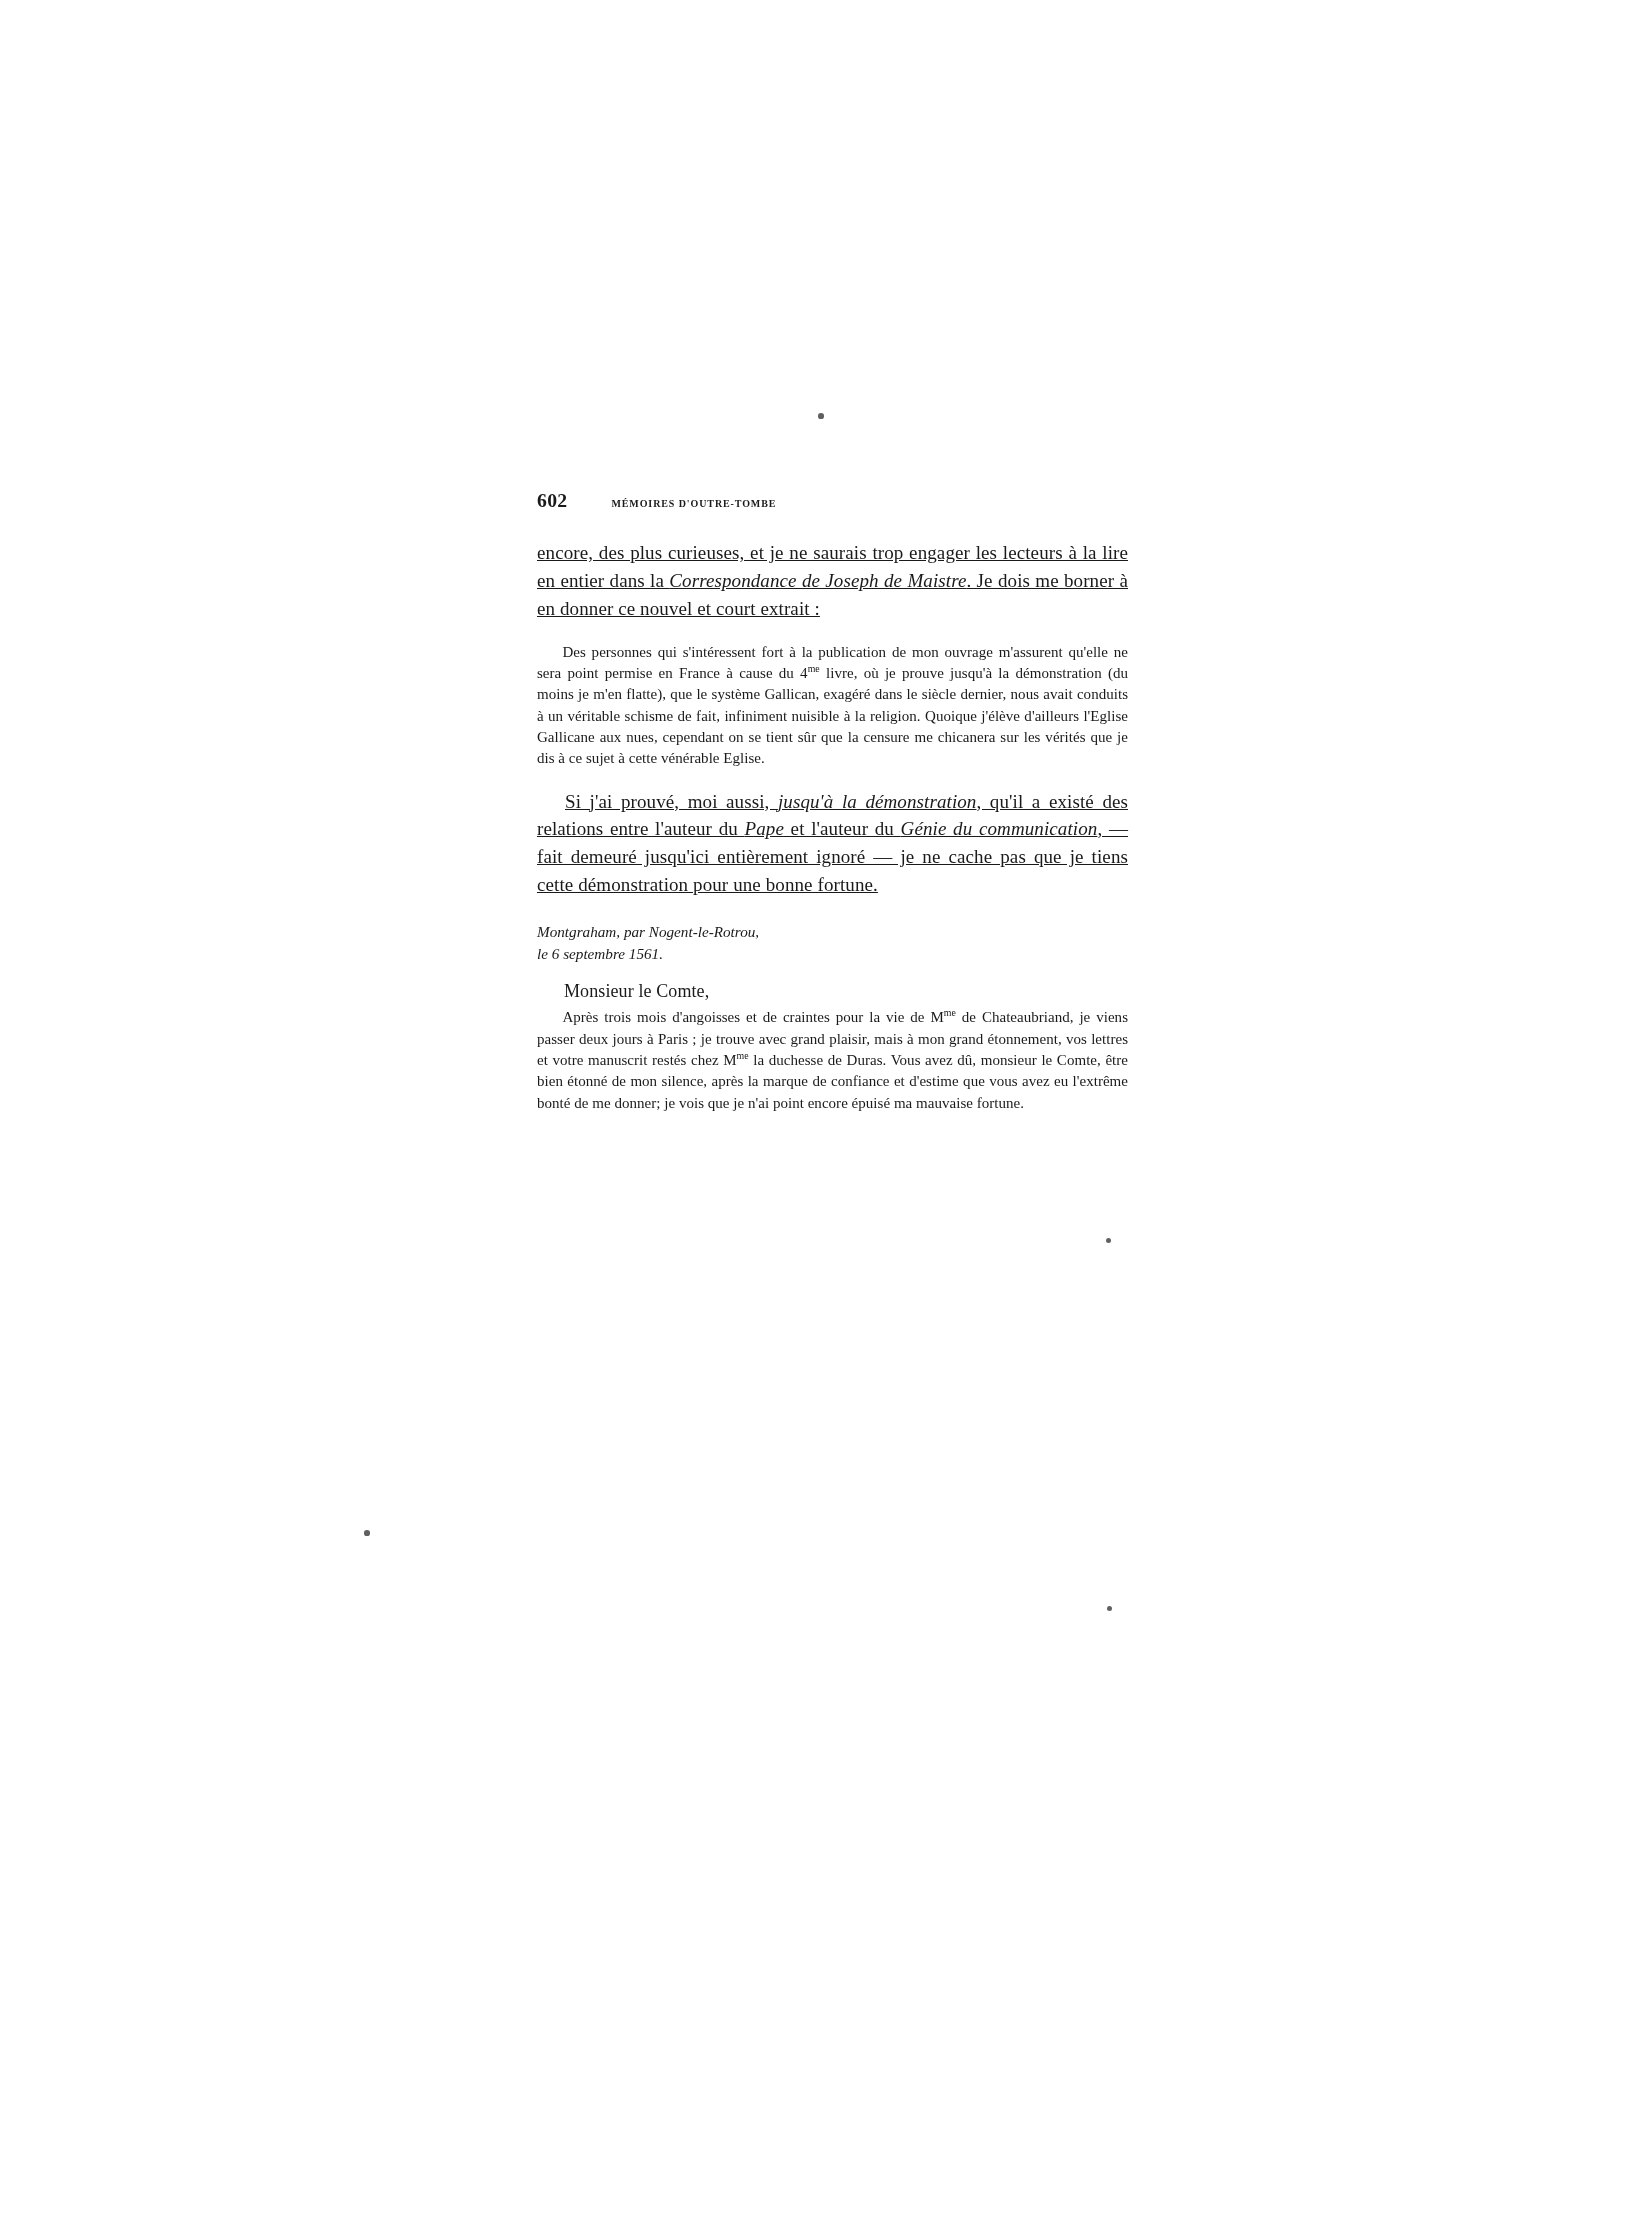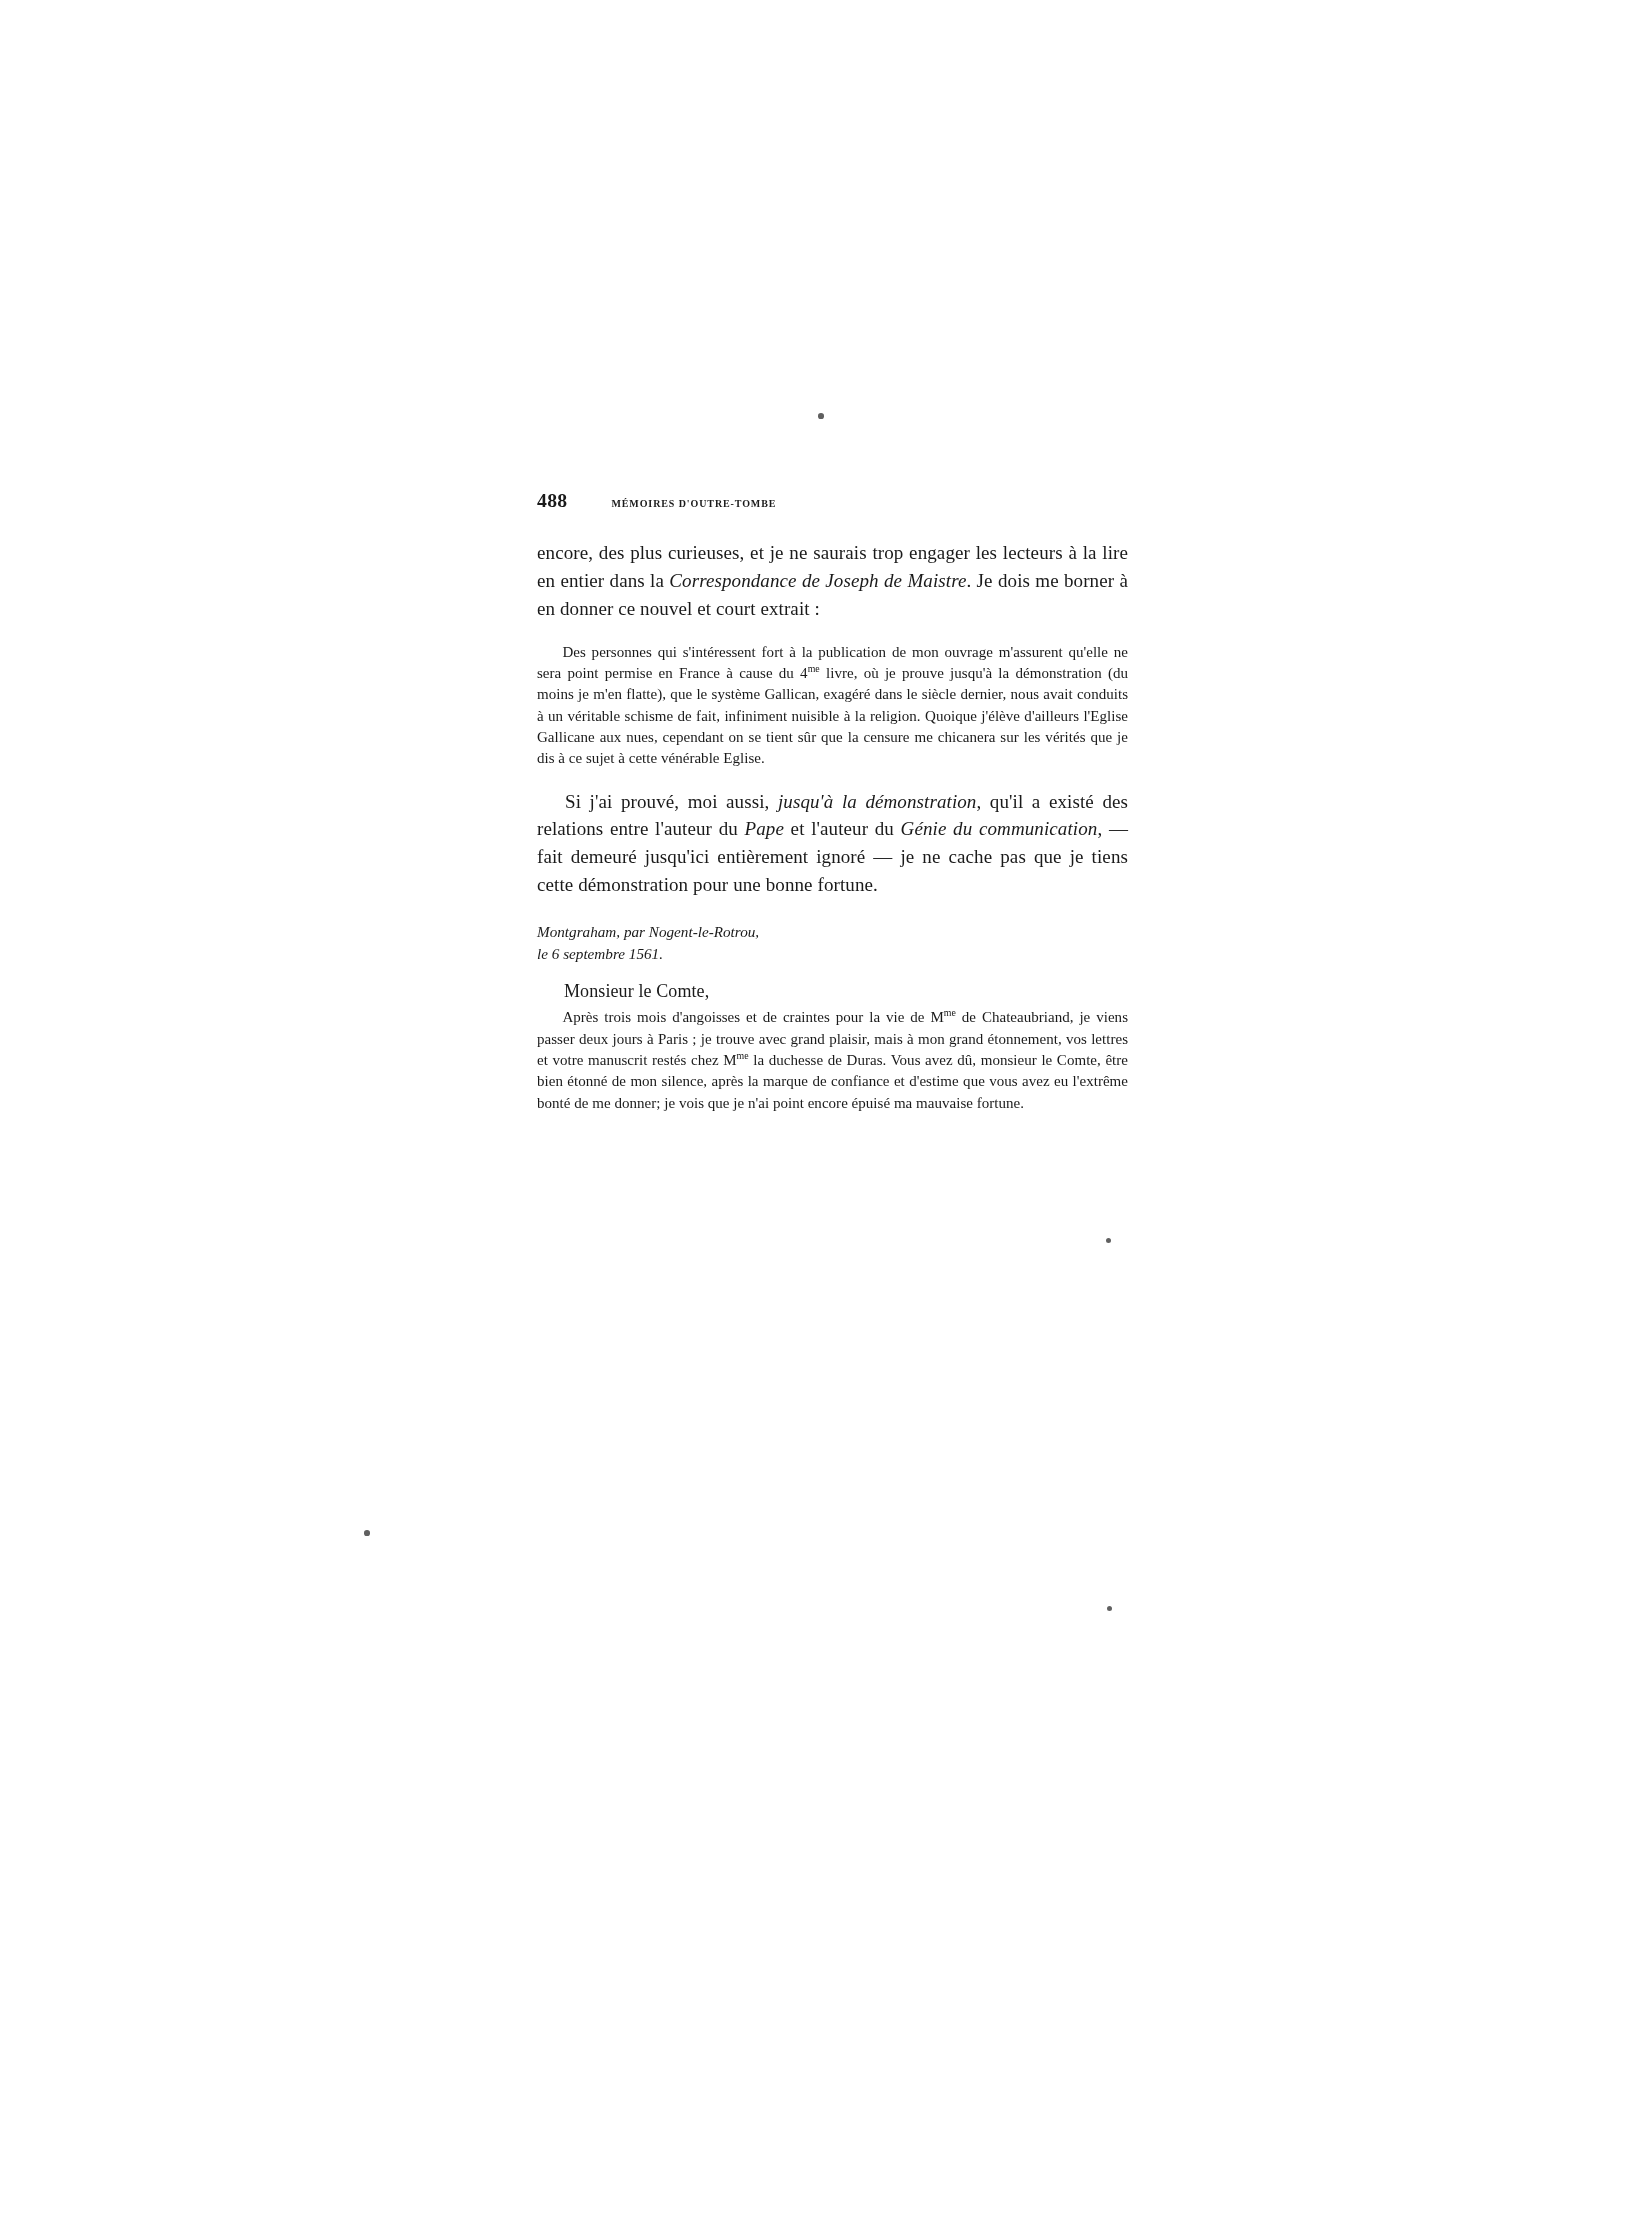--- a/index.html
+++ b/index.html
@@ -51,20 +51,21 @@
     letter-spacing: 0.9px;
   }
 
   
   .body-p {
     font-size: 19px;
     line-height: 1.47;
     text-align: justify;
     margin: 0 0 19px 0;
     letter-spacing: 0.1px;
+    text-decoration: underline;
   }
   .body-p.first {
     text-indent: 0;
   }
   .body-p.ind {
     text-indent: 28px;
   }
 
   
   .extract {
@@ -110,21 +111,21 @@
 <body>
 
 <div class="speck" style="left:818px; top:413px; width:5.7px; height:5.7px;"></div>
 <div class="speck" style="left:1106px; top:1238px; width:5.1px; height:5.1px;"></div>
 <div class="speck" style="left:1107px; top:1606px; width:5.1px; height:5.1px;"></div>
 <div class="speck" style="left:364px; top:1530px; width:5.7px; height:5.7px;"></div>
 
 <div class="page-area">
 
   <div class="running-head">
-    <div class="folio">488</div>
+    <div class="folio">602</div>
     <div class="head-title">MÉMOIRES D'OUTRE-TOMBE</div>
   </div>
 
   <p class="body-p first"><span>encore, des plus curieuses, et je ne saurais trop engager les lecteurs à la lire en entier dans la </span><i>Correspondance de Joseph de Maistre</i><span>. Je dois me borner à en donner ce nouvel et court extrait :</span></p>
 
   <p class="extract ind">Des personnes qui s'intéressent fort à la publication de mon ouvrage m'assurent qu'elle ne sera point permise en France à cause du 4<sup>me</sup> livre, où je prouve jusqu'à la démonstration (du moins je m'en flatte), que le système Gallican, exagéré dans le siècle dernier, nous avait conduits à un véritable schisme de fait, infiniment nuisible à la religion. Quoique j'élève d'ailleurs l'Eglise Gallicane aux nues, cependant on se tient sûr que la censure me chicanera sur les vérités que je dis à ce sujet à cette vénérable Eglise.</p>
 
   <p class="body-p ind"><span>Si j'ai prouvé, moi aussi, </span><i>jusqu'à la démonstration</i><span>, qu'il a existé des relations entre l'auteur du </span><i>Pape</i><span> et l'auteur du </span><i>Génie du communication</i><span>, — fait demeuré jusqu'ici entièrement ignoré — je ne cache pas que je tiens cette démonstration pour une bonne fortune.</span></p>
 
 

